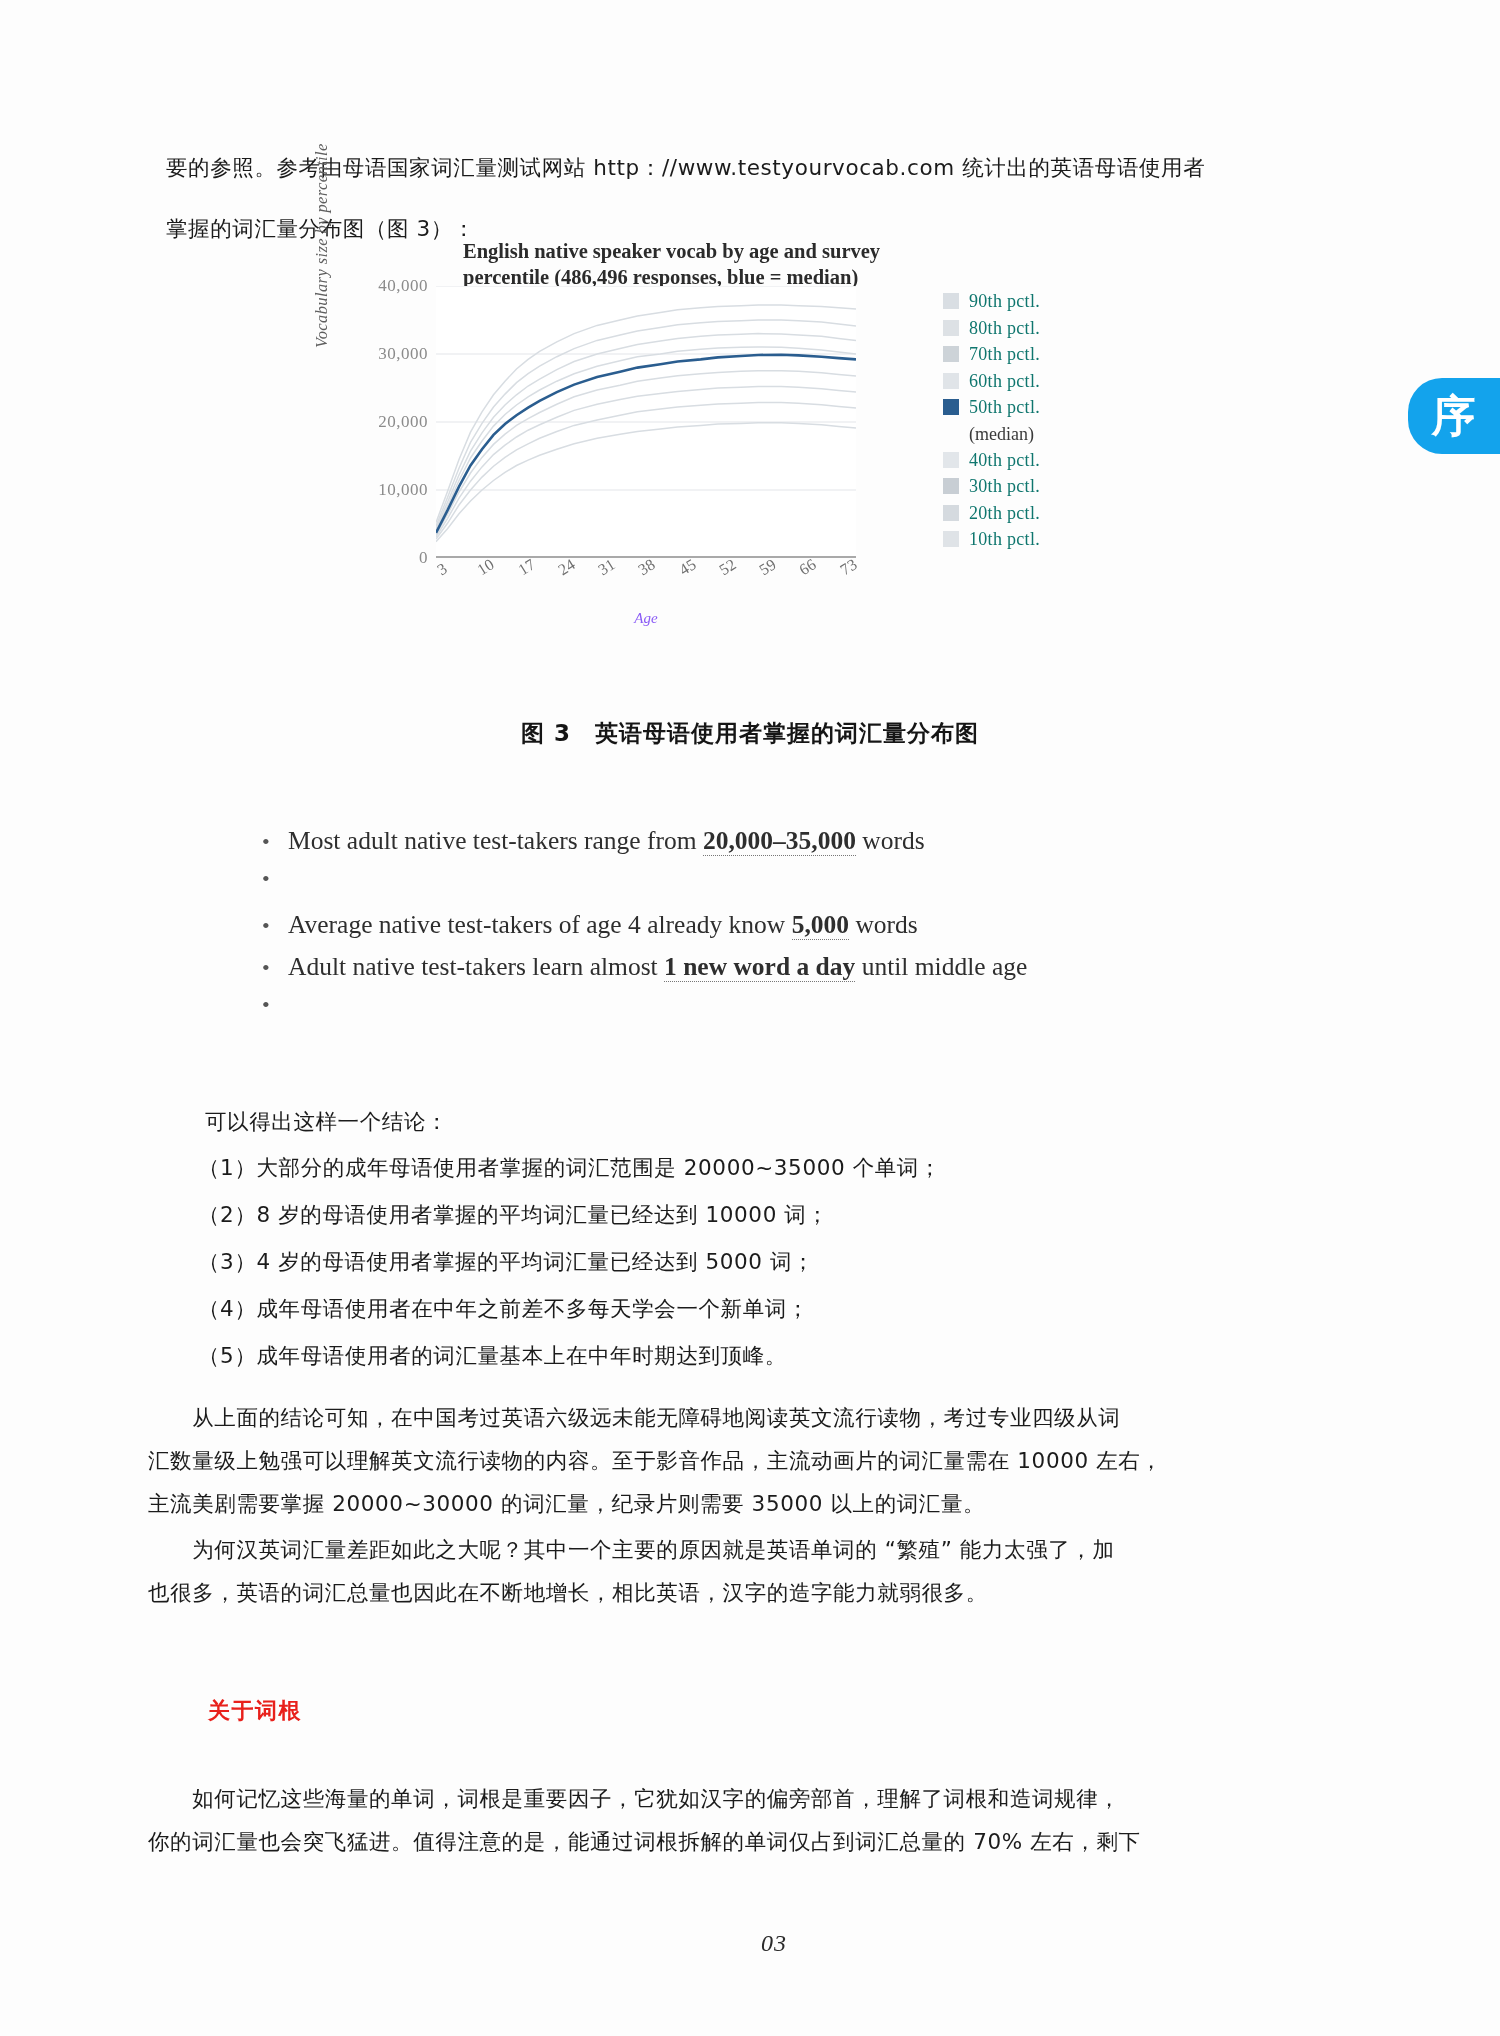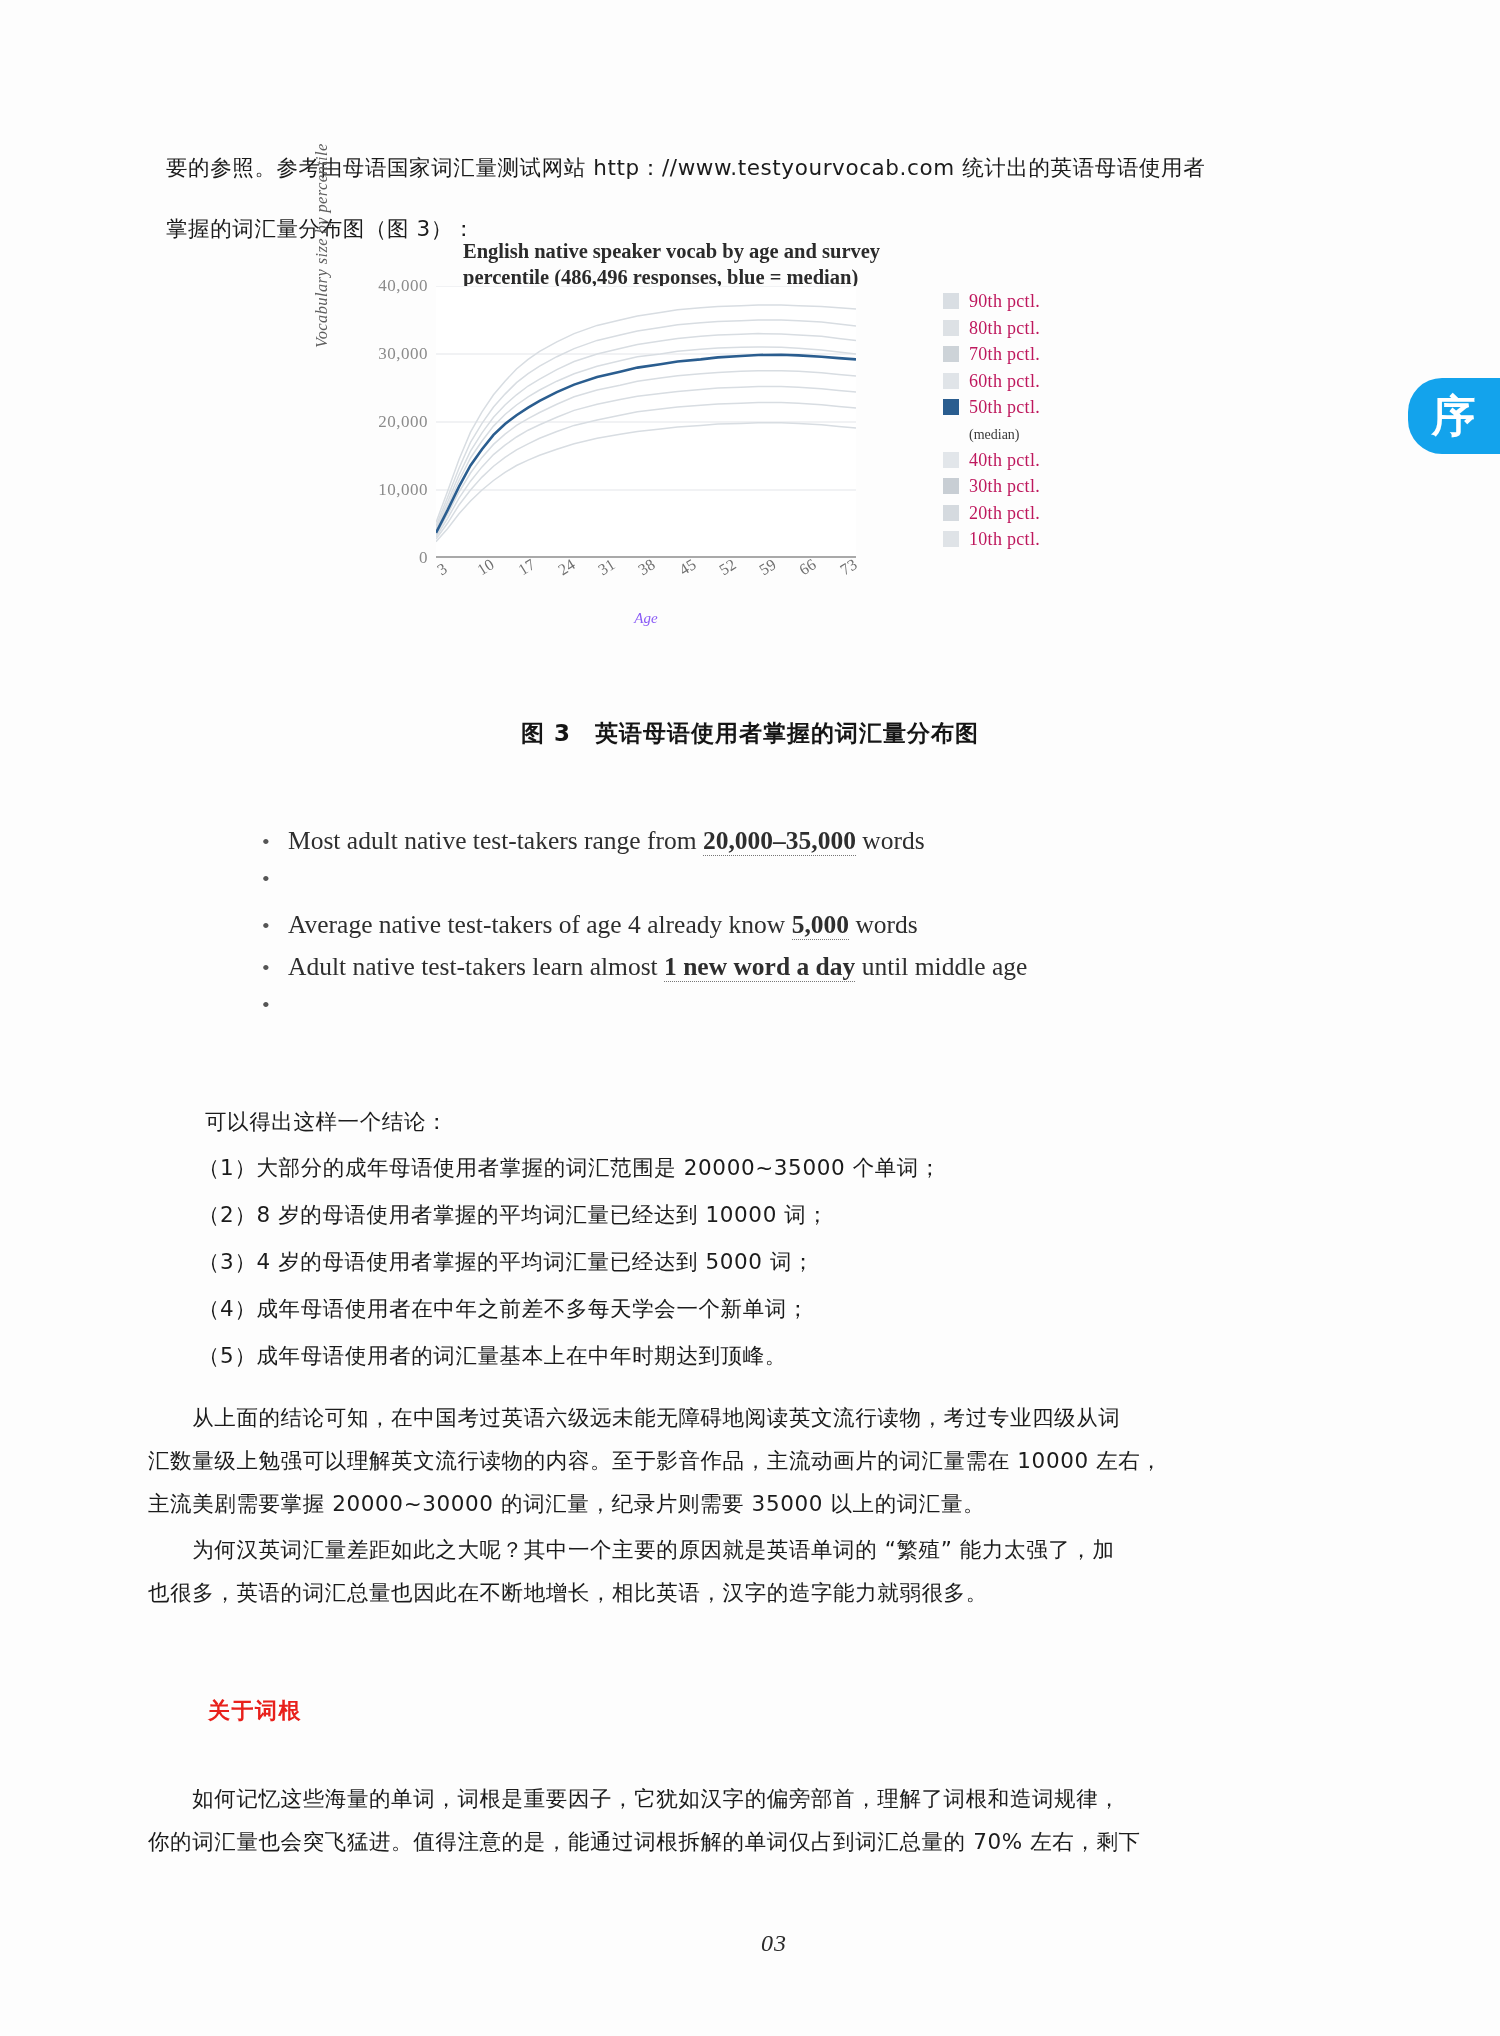--- a/index.html
+++ b/index.html
@@ -163,27 +163,27 @@
   .legend-swatch {
     width: 16px;
     height: 16px;
     margin-top: 3px;
     margin-right: 10px;
     flex: 0 0 auto;
   }
   .legend-label {
     font-family: "Liberation Serif", serif;
     font-size: 18px;
-    color: #be185d;
+    color: #0f766e;
     line-height: 23px;
     letter-spacing: 0.3px;
   }
   .legend-sub {
     font-family: "Liberation Serif", serif;
-    font-size: 14px;
+    font-size: 18px;
     color: #3a3a3a;
     line-height: 23px;
     margin-left: 26px;
     height: 26px;
   }
 
   .fig-caption {
     position: absolute;
     left: 0;
     top: 718px;

